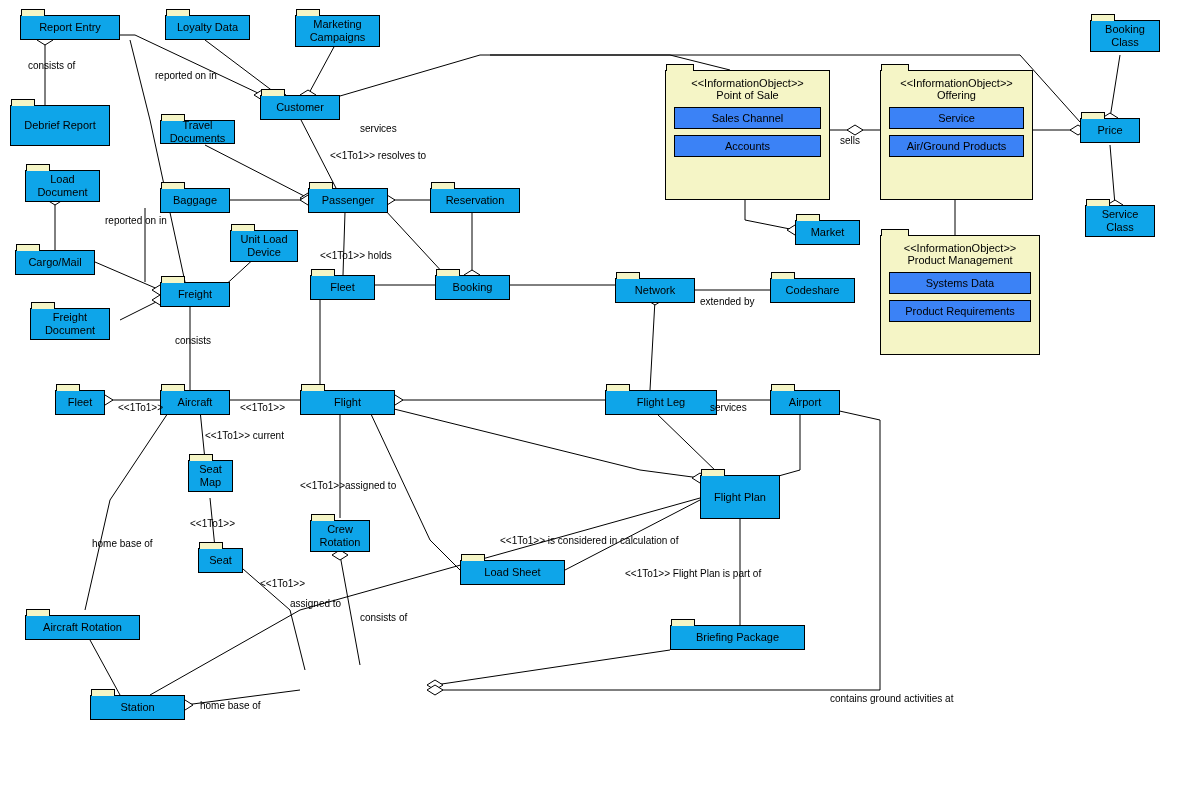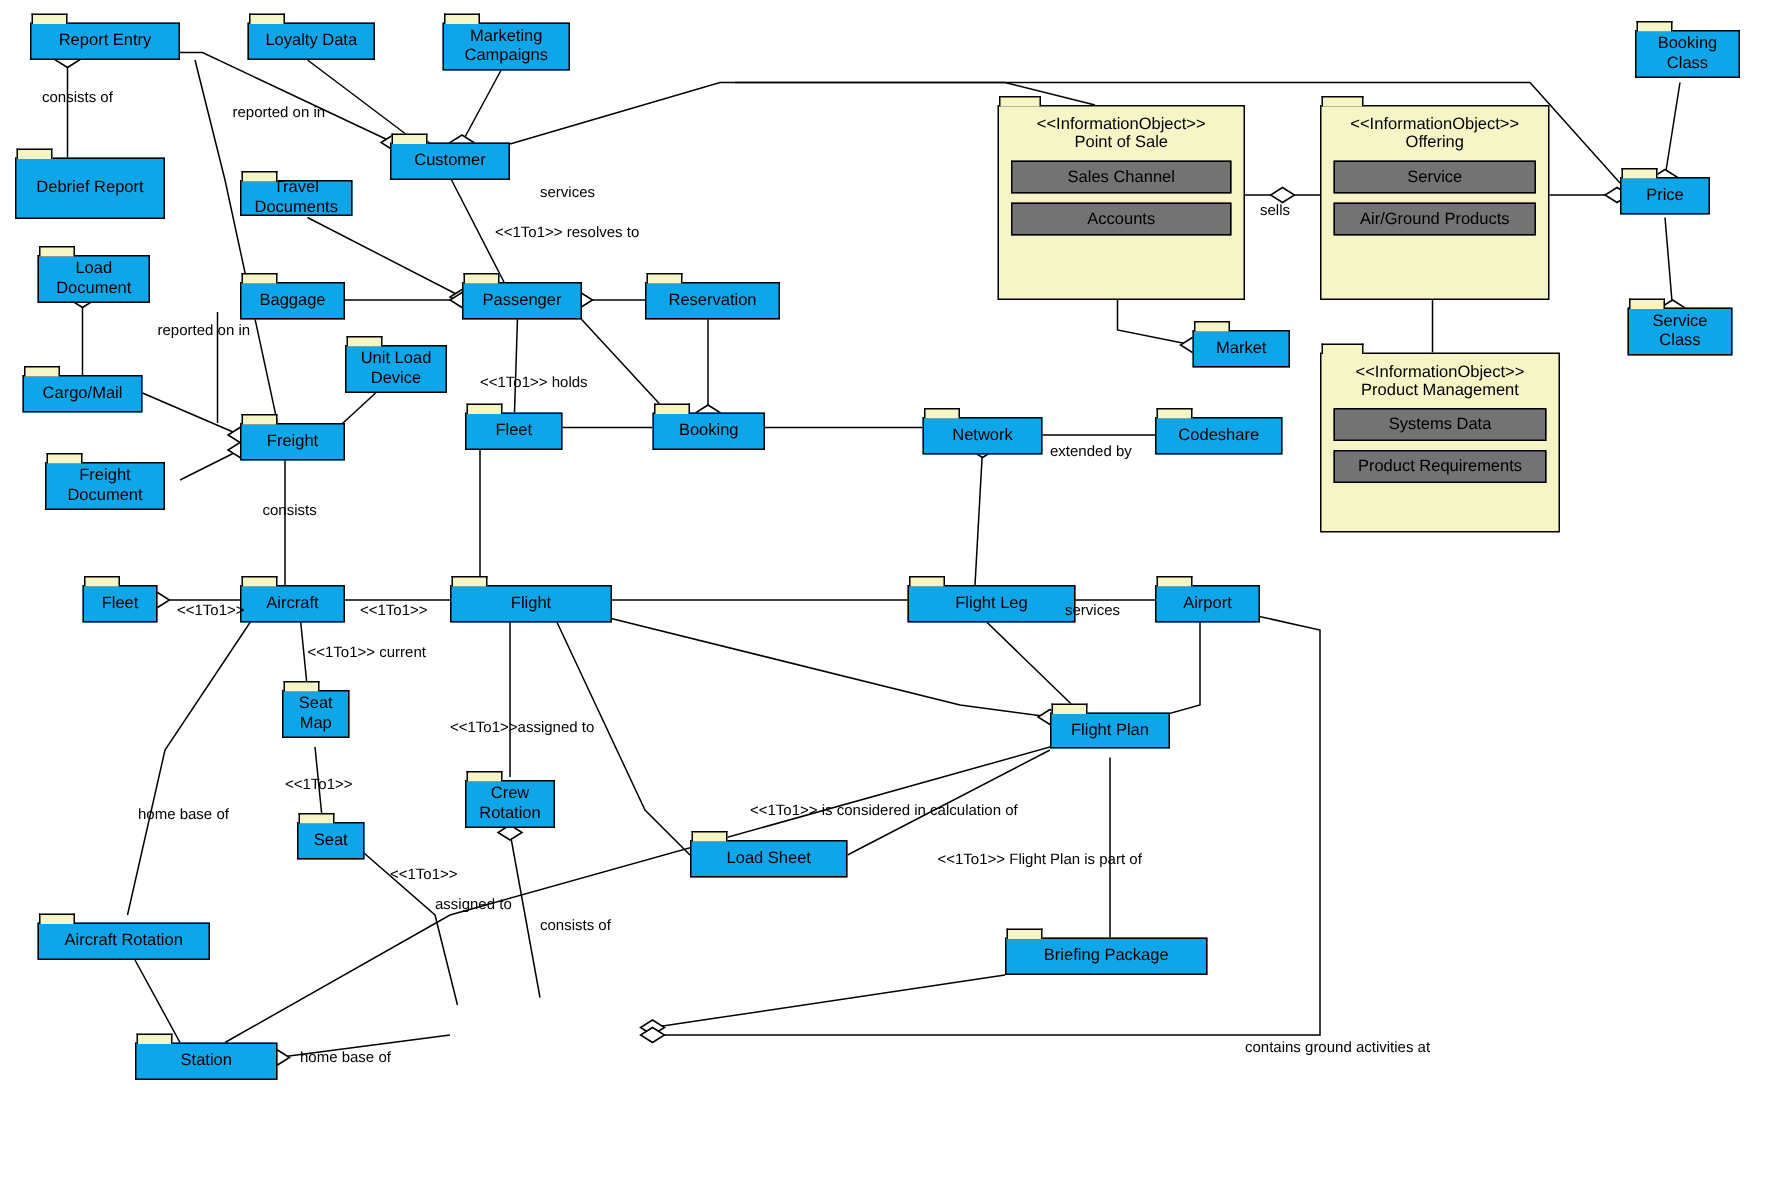--- a/index.html
+++ b/index.html
@@ -3,21 +3,21 @@
 <meta charset="utf-8">
 <style>
   html,body{margin:0;padding:0;width:1179px;height:795px;background:#fff;font-family:Arial,Helvetica,sans-serif;font-size:11px;color:#000}
   .canvas{position:relative;width:1179px;height:795px}
   .node{position:absolute;background:#0ea5e9;border:1px solid #000;box-sizing:border-box;display:flex;align-items:center;justify-content:center;text-align:center;padding:2px 4px;line-height:1.15}
   .tabbed{}
   .tabbed::before{content:"";position:absolute;top:-7px;left:0;width:24px;height:7px;background:#f5f5c6;border:1px solid #000;border-bottom:none;box-sizing:border-box}
   .pkg{position:absolute;background:#f5f5c6;border:1px solid #000;box-sizing:border-box;padding:6px 8px}
   .pkg::before{content:"";position:absolute;top:-7px;left:0;width:28px;height:7px;background:#f5f5c6;border:1px solid #000;border-bottom:none;box-sizing:border-box}
   .pkg .title{text-align:center;margin-bottom:6px}
-  .inner{background:#737373;border:1px solid #000;box-sizing:border-box;display:flex;align-items:center;justify-content:center;text-align:center;padding:2px 4px;min-height:22px;margin-bottom:6px}
+  .inner{background:#3b82f6;border:1px solid #000;box-sizing:border-box;display:flex;align-items:center;justify-content:center;text-align:center;padding:2px 4px;min-height:22px;margin-bottom:6px}
   svg{position:absolute;top:0;left:0;width:1179px;height:795px;pointer-events:none}
   .lbl{position:absolute;font-size:10px;background:transparent;white-space:nowrap}
 </style>
 </head>
 <body>
 <div class="canvas">
 
 <svg>
   <defs>
     <g id="dmd">
@@ -192,29 +192,29 @@
 <div class="node tabbed" style="left:310px;top:275px;width:65px;height:25px">Fleet</div>
 <div class="node tabbed" style="left:435px;top:275px;width:75px;height:25px">Booking</div>
 <div class="node tabbed" style="left:615px;top:278px;width:80px;height:25px">Network</div>
 <div class="node tabbed" style="left:770px;top:278px;width:85px;height:25px">Codeshare</div>
 
 <div class="node tabbed" style="left:30px;top:308px;width:80px;height:32px;white-space:pre-line">Freight
 Document</div>
 
 <div class="node tabbed" style="left:55px;top:390px;width:50px;height:25px">Fleet</div>
 <div class="node tabbed" style="left:160px;top:390px;width:70px;height:25px">Aircraft</div>
-<div class="node tabbed" style="left:300px;top:390px;width:108px;height:25px">Flight</div>
+<div class="node tabbed" style="left:300px;top:390px;width:95px;height:25px">Flight</div>
 <div class="node tabbed" style="left:605px;top:390px;width:112px;height:25px">Flight Leg</div>
 <div class="node tabbed" style="left:770px;top:390px;width:70px;height:25px">Airport</div>
 
 <div class="node tabbed" style="left:188px;top:460px;width:45px;height:32px;white-space:pre-line">Seat
 Map</div>
 <div class="node tabbed" style="left:310px;top:520px;width:60px;height:32px;white-space:pre-line">Crew
 Rotation</div>
-<div class="node tabbed" style="left:700px;top:475px;width:80px;height:24px">Flight Plan</div>
+<div class="node tabbed" style="left:700px;top:475px;width:80px;height:44px">Flight Plan</div>
 
 <div class="node tabbed" style="left:198px;top:548px;width:45px;height:25px">Seat</div>
 <div class="node tabbed" style="left:460px;top:560px;width:105px;height:25px">Load Sheet</div>
 
 <div class="node tabbed" style="left:25px;top:615px;width:115px;height:25px">Aircraft Rotation</div>
 <div class="node tabbed" style="left:670px;top:625px;width:135px;height:25px">Briefing Package</div>
 
 <div class="node tabbed" style="left:90px;top:695px;width:95px;height:25px">Station</div>
 
 <div class="pkg" style="left:665px;top:70px;width:165px;height:130px">

